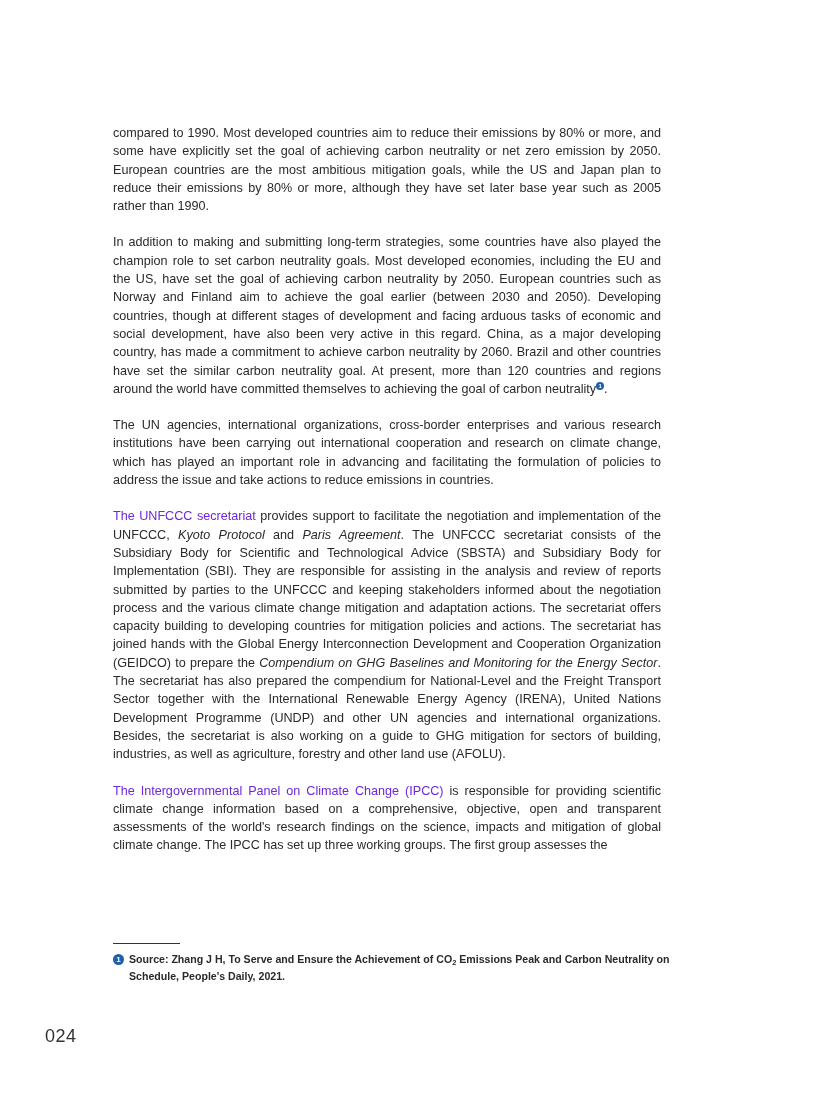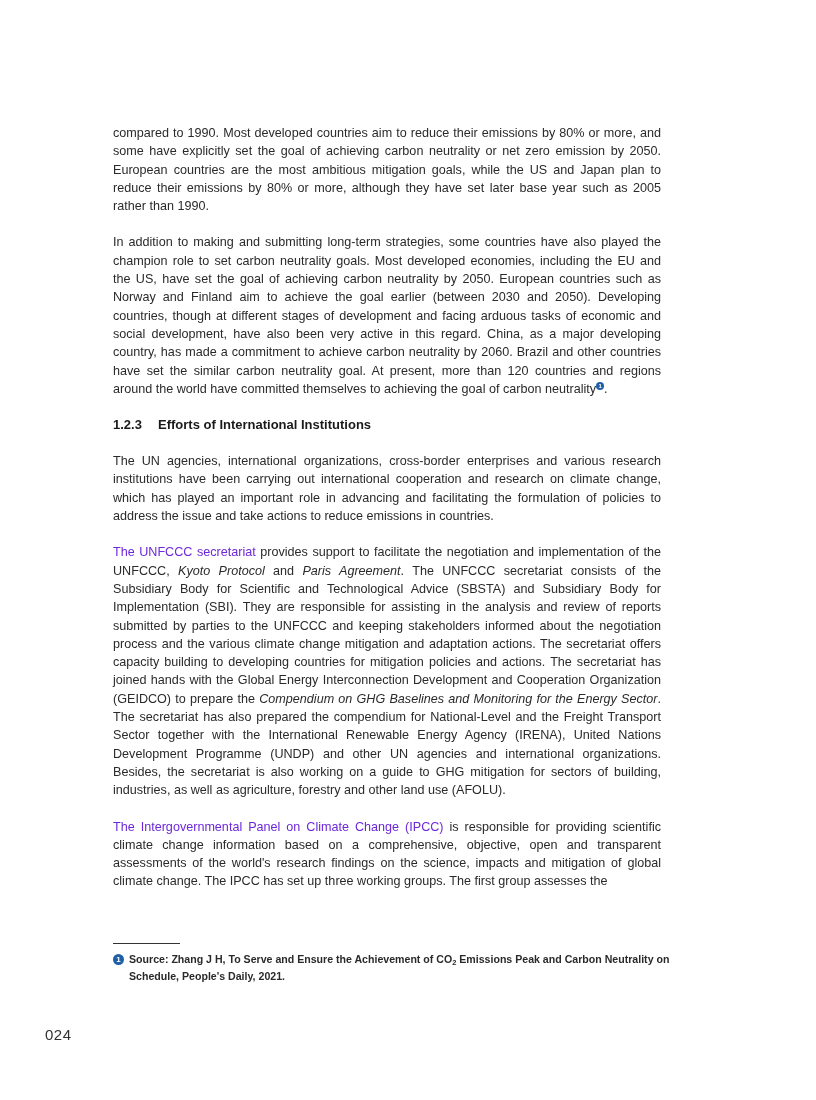--- a/index.html
+++ b/index.html
@@ -37,34 +37,33 @@
   }
   .footnote .fn-badge {
     position: absolute; left: 0; top: 3px; width: 11px; height: 11px; border-radius: 50%;
     background: #1f5fa8; color: #fff; font-size: 8px; line-height: 11px;
     text-align: center; font-weight: bold;
   }
   .footnote .fn-text { display: block; padding-left: 16px; font-weight: bold; }
   .page-number {
     position: absolute; left: 45px; top: 1026px;
     font-family: "Liberation Sans", sans-serif;
-    font-size: 15px; color: #333; letter-spacing: 0.5px;
+    font-size: 18px; color: #333; letter-spacing: 0.5px;
   }
   sub { font-size: 70%; vertical-align: -2px; line-height: 0; }
 </style>
 </head>
 <body>
 
 <div class="page">
   <div class="content">
     <p class="first">compared to 1990. Most developed countries aim to reduce their emissions by 80% or more, and some have explicitly set the goal of achieving carbon neutrality or net zero emission by 2050. European countries are the most ambitious mitigation goals, while the US and Japan plan to reduce their emissions by 80% or more, although they have set later base year such as 2005 rather than 1990.</p>
 
     <p><span>In addition to making and submitting long-term strategies, some countries have also played the champion role to set carbon neutrality goals. Most developed economies, including the EU and the US, have set the goal of achieving carbon neutrality by 2050. European countries such as Norway and Finland aim to achieve the goal earlier (between 2030 and 2050). Developing countries, though at different stages of development and facing arduous tasks of economic and social development, have also been very active in this regard. China, as a major developing country, has made a commitment to achieve carbon neutrality by 2060. Brazil and other countries have set the similar carbon neutrality goal. At present, more than 120 countries and regions around the world have committed themselves to achieving the goal of carbon neutrality</span><span class="fnref">1</span><span>.</span></p>
 
-    <h3 class="section"><span class="num">1.2.3</span><span>Efforts of International Institutions</span></h3>
 
     <p>The UN agencies, international organizations, cross-border enterprises and various research institutions have been carrying out international cooperation and research on climate change, which has played an important role in advancing and facilitating the formulation of policies to address the issue and take actions to reduce emissions in countries.</p>
 
     <p><span class="lead">The UNFCCC secretariat</span><span> provides support to facilitate the negotiation and implementation of the UNFCCC, </span><em>Kyoto Protocol</em><span> and </span><em>Paris Agreement</em><span>. The UNFCCC secretariat consists of the Subsidiary Body for Scientific and Technological Advice (SBSTA) and Subsidiary Body for Implementation (SBI). They are responsible for assisting in the analysis and review of reports submitted by parties to the UNFCCC and keeping stakeholders informed about the negotiation process and the various climate change mitigation and adaptation actions. The secretariat offers capacity building to developing countries for mitigation policies and actions. The secretariat has joined hands with the Global Energy Interconnection Development and Cooperation Organization (GEIDCO) to prepare the </span><em>Compendium on GHG Baselines and Monitoring for the Energy Sector</em><span>. The secretariat has also prepared the compendium for National-Level and the Freight Transport Sector together with the International Renewable Energy Agency (IRENA), United Nations Development Programme (UNDP) and other UN agencies and international organizations. Besides, the secretariat is also working on a guide to GHG mitigation for sectors of building, industries, as well as agriculture, forestry and other land use (AFOLU).</span></p>
 
     <p><span class="lead">The Intergovernmental Panel on Climate Change (IPCC)</span><span> is responsible for providing scientific climate change information based on a comprehensive, objective, open and transparent assessments of the world's research findings on the science, impacts and mitigation of global climate change. The IPCC has set up three working groups. The first group assesses the</span></p>
   </div>
 
   <div class="footnote-rule"></div>
 

